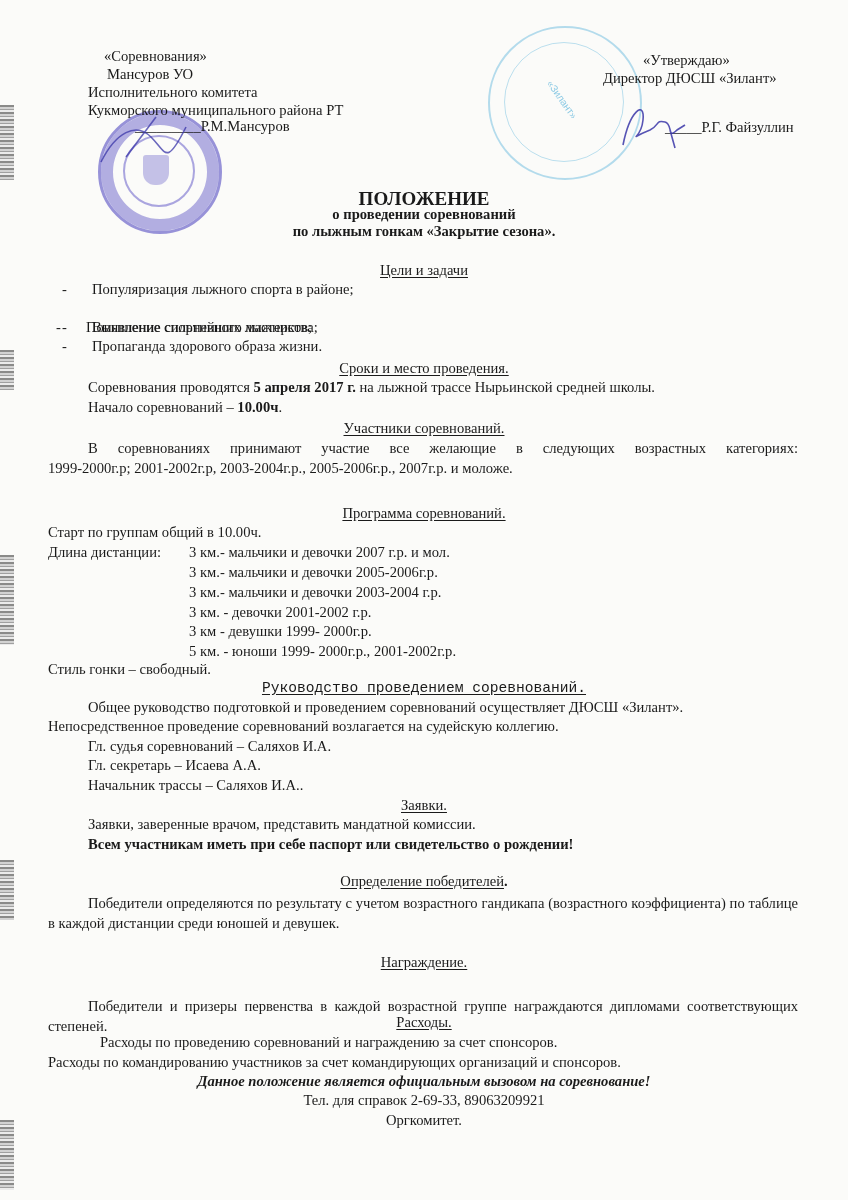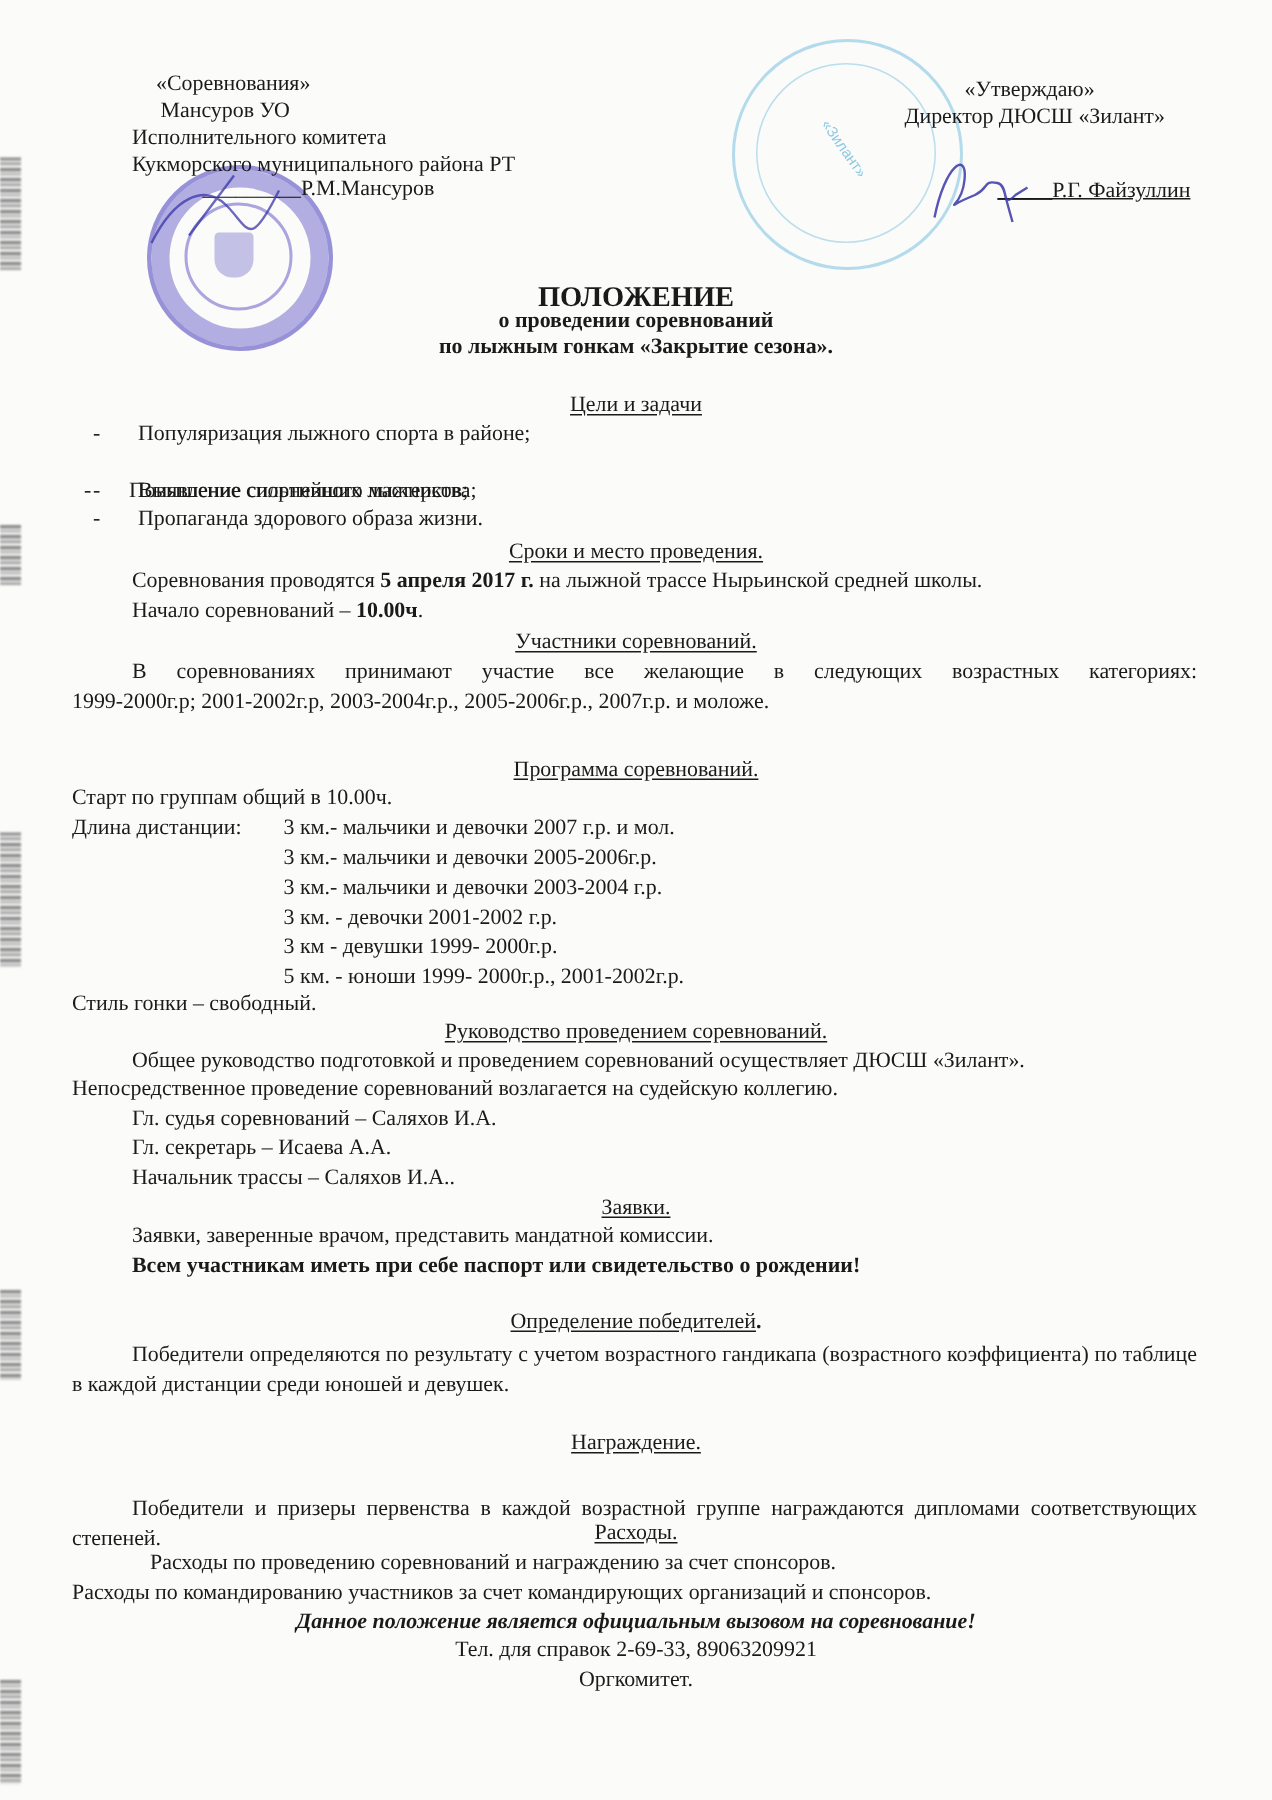--- a/index.html
+++ b/index.html
@@ -71,21 +71,21 @@
   <div class="abs" style="left:88px;top:102px;">Кукморского муниципального района РТ</div>
   <div class="abs" style="left:135px;top:118px;">_________Р.М.Мансуров</div>
   <svg class="sig" style="left:96px;top:112px;" width="110" height="60" viewBox="0 0 110 60">
     <path d="M5 50 C20 20, 40 10, 55 25 S70 55, 90 15 M30 45 L60 5" fill="none" stroke="#3a36a8" stroke-width="1.6" opacity="0.75"></path>
   </svg>
 </div>
 
 <div>
   <div class="abs" style="left:643px;top:52px;">«Утверждаю»</div>
   <div class="abs" style="left:603px;top:70px;">Директор ДЮСШ «Зилант»</div>
-  <div class="abs" style="left:665px;top:119px;text-decoration:underline;">_____Р.Г. Файзуллин</div>
+  <div class="abs" style="left:665px;top:119px;">_____Р.Г. Файзуллин</div>
   <svg class="sig" style="left:615px;top:100px;" width="80" height="50" viewBox="0 0 80 50">
     <path d="M8 45 C15 10, 30 0, 28 20 S10 40, 35 30 C45 25, 40 20, 50 22 C58 24, 52 40, 62 30 L70 25 M55 30 L60 48" fill="none" stroke="#3a36a8" stroke-width="1.6" opacity="0.85"></path>
   </svg>
 </div>
 
 <div class="abs center b" style="top:188px;font-size:19px;">ПОЛОЖЕНИЕ</div>
 <div class="abs center b" style="top:206px;">о проведении соревнований</div>
 <div class="abs center b" style="top:223px;">по лыжным гонкам  «Закрытие сезона».</div>
 
 <div class="abs center u" style="top:262px;">Цели и задачи</div>
@@ -106,21 +106,21 @@
 <div class="abs" style="left:48px;top:524px;">Старт по группам общий в 10.00ч.</div>
 <div class="abs" style="left:48px;top:544px;">Длина дистанции: </div>
 <div class="abs" style="left:189px;top:544px;">3 км.-   мальчики и девочки 2007 г.р. и мол.</div>
 <div class="abs" style="left:189px;top:564px;">3 км.-  мальчики и девочки  2005-2006г.р.</div>
 <div class="abs" style="left:189px;top:584px;">3 км.-  мальчики и девочки 2003-2004 г.р.</div>
 <div class="abs" style="left:189px;top:604px;">3 км. - девочки 2001-2002 г.р.</div>
 <div class="abs" style="left:189px;top:623px;">3 км - девушки 1999- 2000г.р.</div>
 <div class="abs" style="left:189px;top:643px;">5 км. - юноши 1999- 2000г.р., 2001-2002г.р.</div>
 <div class="abs" style="left:48px;top:661px;">Стиль гонки – свободный.</div>
 
-<div class="abs center u" style="top:680px;">Руководство проведением соревнований.</div>
+<div class="abs center u" style="top:680px;font-family:Liberation Mono, monospace;">Руководство проведением соревнований.</div>
 <div class="abs" style="left:88px;top:699px;">Общее руководство подготовкой и проведением соревнований осуществляет ДЮСШ «Зилант».</div>
 <div class="abs" style="left:48px;top:718px;">Непосредственное проведение соревнований возлагается на судейскую коллегию.</div>
 <div class="abs" style="left:88px;top:738px;">Гл. судья соревнований – Саляхов И.А.</div>
 <div class="abs" style="left:88px;top:757px;">Гл. секретарь –  Исаева А.А.</div>
 <div class="abs" style="left:88px;top:777px;">Начальник трассы – Саляхов И.А..</div>
 
 <div class="abs center u" style="top:797px;">Заявки.</div>
 <div class="abs" style="left:88px;top:816px;">Заявки, заверенные врачом, представить мандатной комиссии.</div>
 <div class="abs b" style="left:88px;top:836px;">Всем участникам иметь при себе паспорт или свидетельство о рождении!</div>
 

